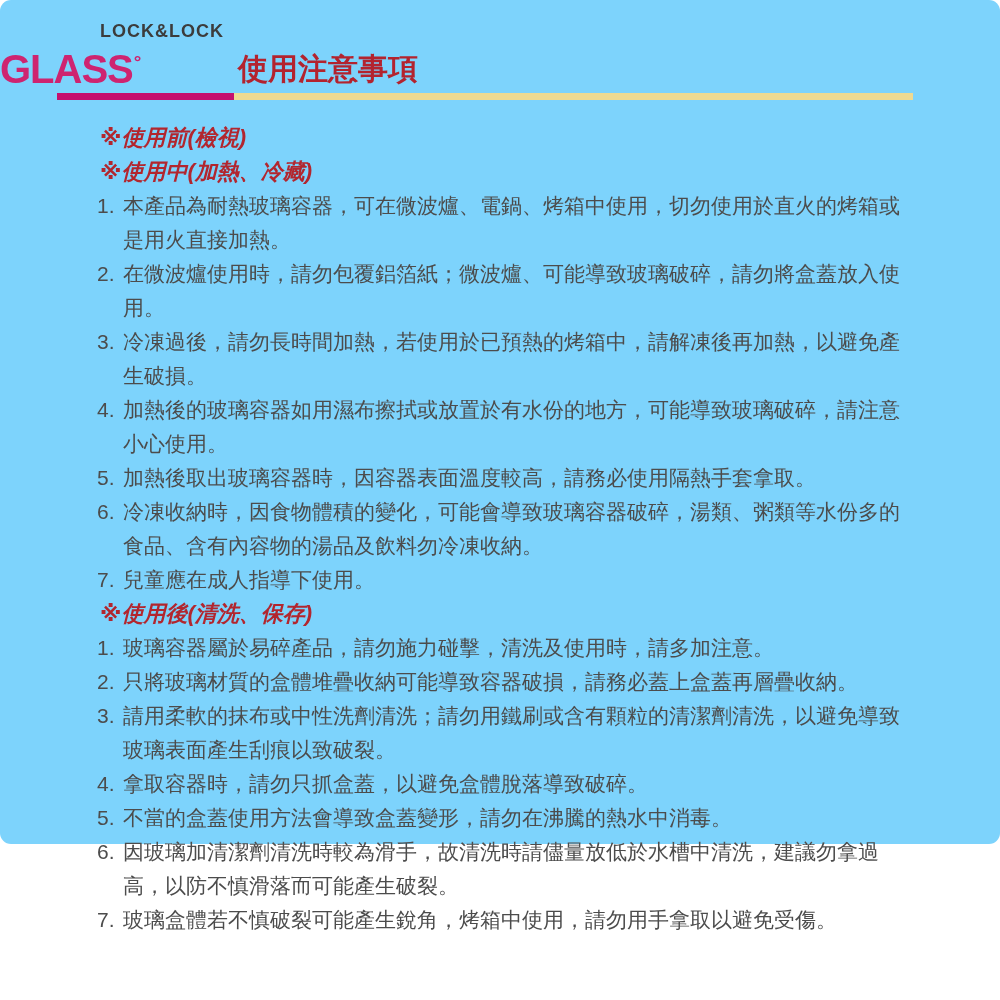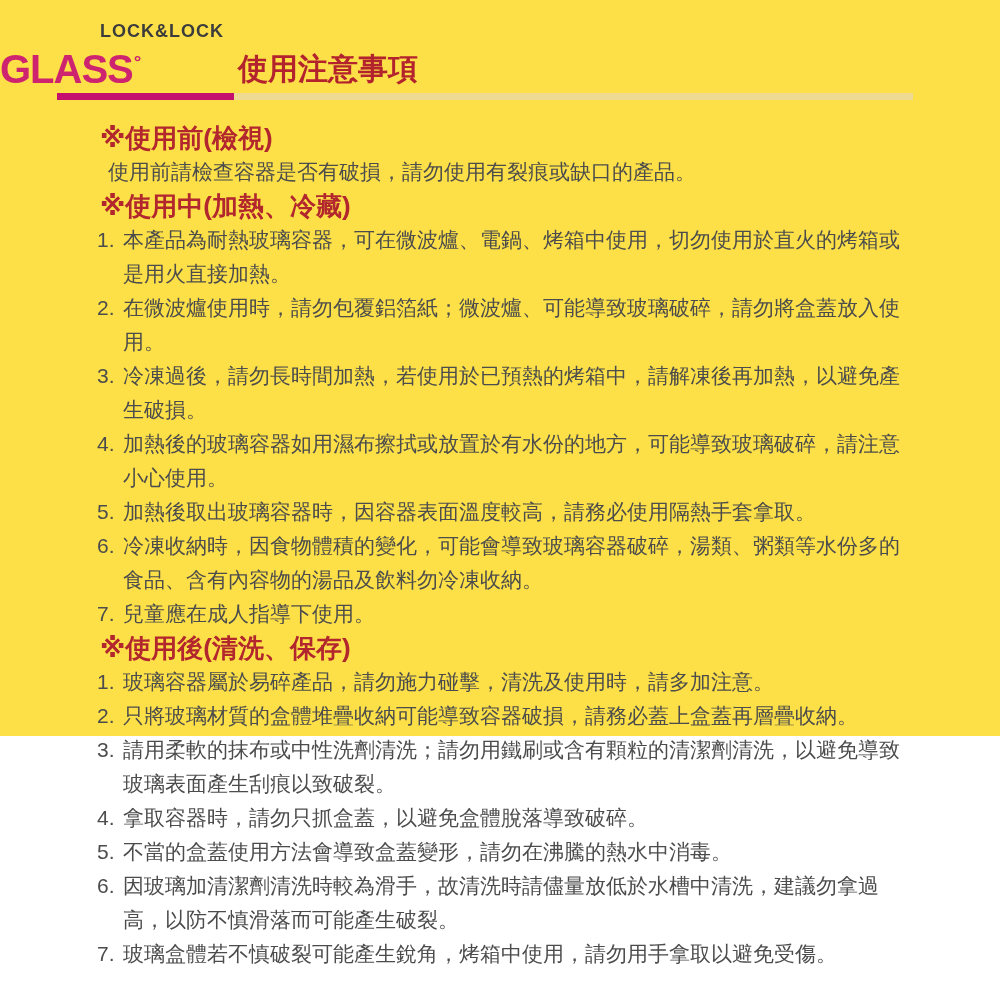--- a/index.html
+++ b/index.html
@@ -18,22 +18,23 @@
     background: #ffffff;
   }
   body {
     width: 1000px;
     height: 1000px;
     overflow: hidden;
     font-family: "Liberation Sans", "DejaVu Sans", sans-serif;
   }
   .page {
     width: 1000px;
-    height: 736px;
-    background: #fde047;
+    height: 844px;
+    background: #7dd3fc;
+    border-radius: 11px;
   }
   .header {
     display: flex;
     align-items: flex-end;
     padding-top: 20px;
   }
   .logo { display: flex; flex-direction: column; }
   .logo-top {
     margin-left: 100px;
     font-size: 18px;
@@ -75,23 +76,24 @@
   .rule-yellow  { flex: 1; height: 100%; background: var(--rule-yellow); }
   .content {
     margin: 21px 95px 0 97px;
     width: 812px;
     font-size: 21px;
     line-height: 34px;
     color: var(--body-gray);
   }
   .sec-heading {
     padding-left: 3px;
-    font-size: 26px;
+    font-size: 22px;
     font-weight: 700;
     color: var(--heading-red);
+    font-style: italic;
   }
   .sec-paragraph {
     padding-left: 11px;
   }
   .item { display: flex; }
   .item-num {
     flex: 0 0 26px;
     width: 26px;
   }
   .item-text { flex: 1; }
@@ -110,21 +112,20 @@
     <h1 class="title">使用注意事項</h1>
   </header>
 
   <div class="rule">
     <span class="rule-magenta"></span>
     <span class="rule-yellow"></span>
   </div>
 
   <main class="content" id="content">
       <div class="sec-heading">※使用前(檢視)</div>
-      <div class="sec-paragraph">使用前請檢查容器是否有破損，請勿使用有裂痕或缺口的產品。</div>
       <div class="sec-heading">※使用中(加熱、冷藏)</div>
       <div class="item">
         <span class="item-num">1.</span>
         <span class="item-text">本產品為耐熱玻璃容器，可在微波爐、電鍋、烤箱中使用，切勿使用於直火的烤箱或是用火直接加熱。</span>
       </div>
       <div class="item">
         <span class="item-num">2.</span>
         <span class="item-text">在微波爐使用時，請勿包覆鋁箔紙；微波爐、可能導致玻璃破碎，請勿將盒蓋放入使用。</span>
       </div>
       <div class="item">

